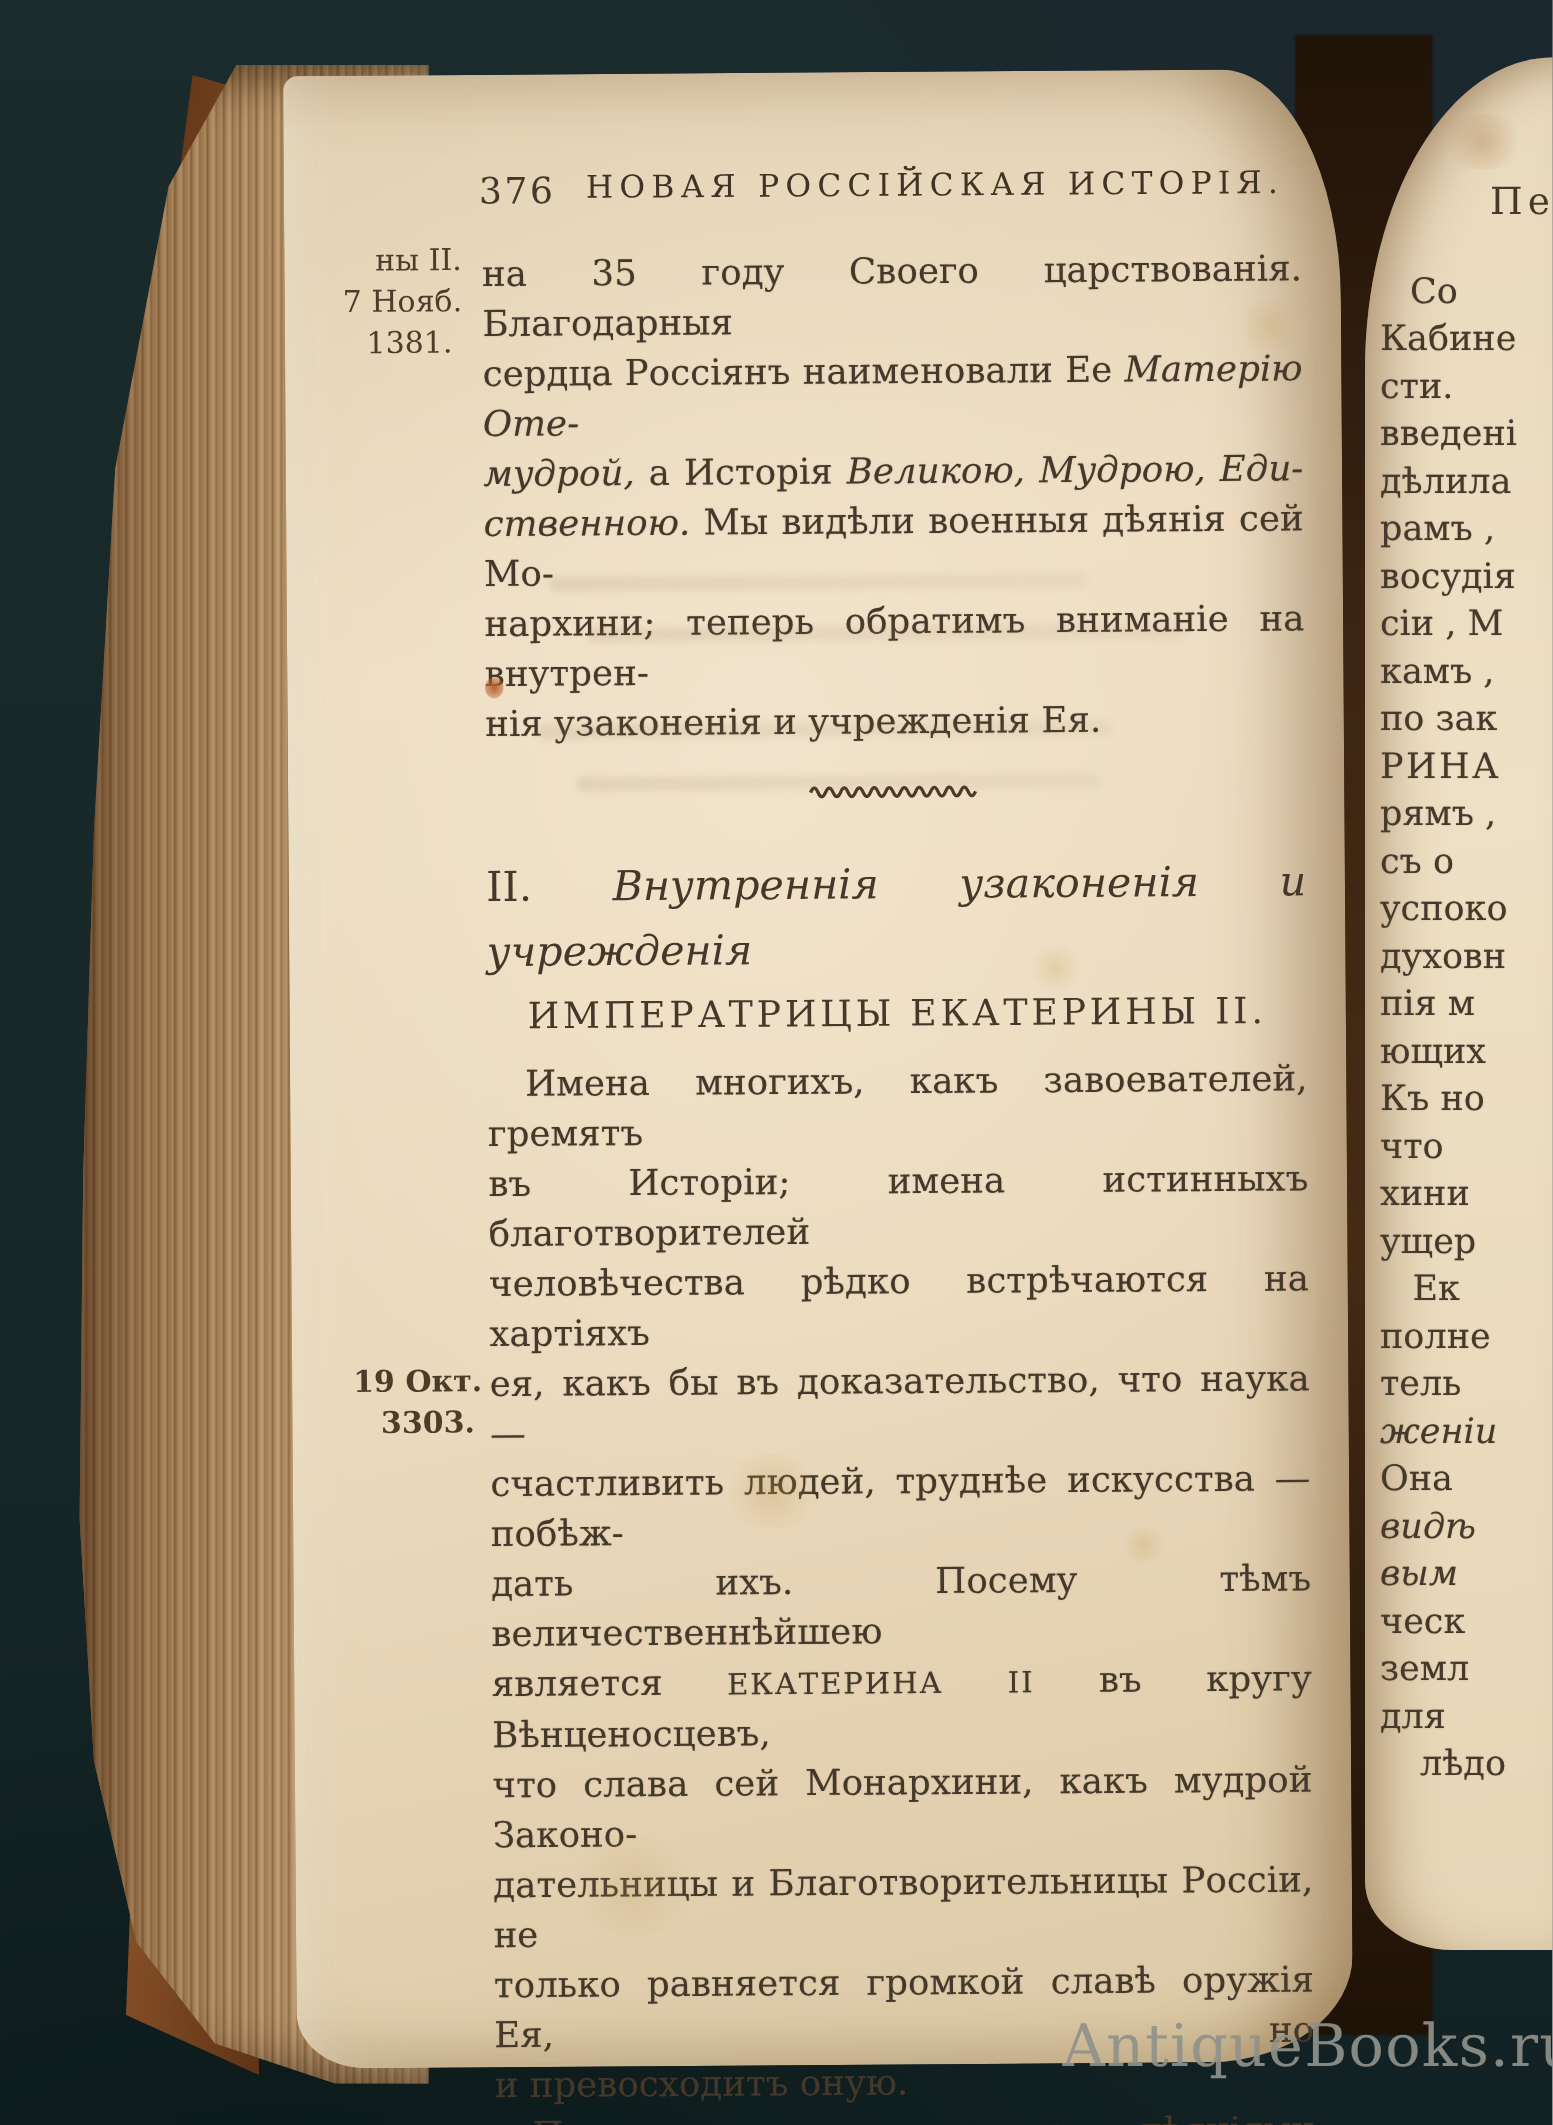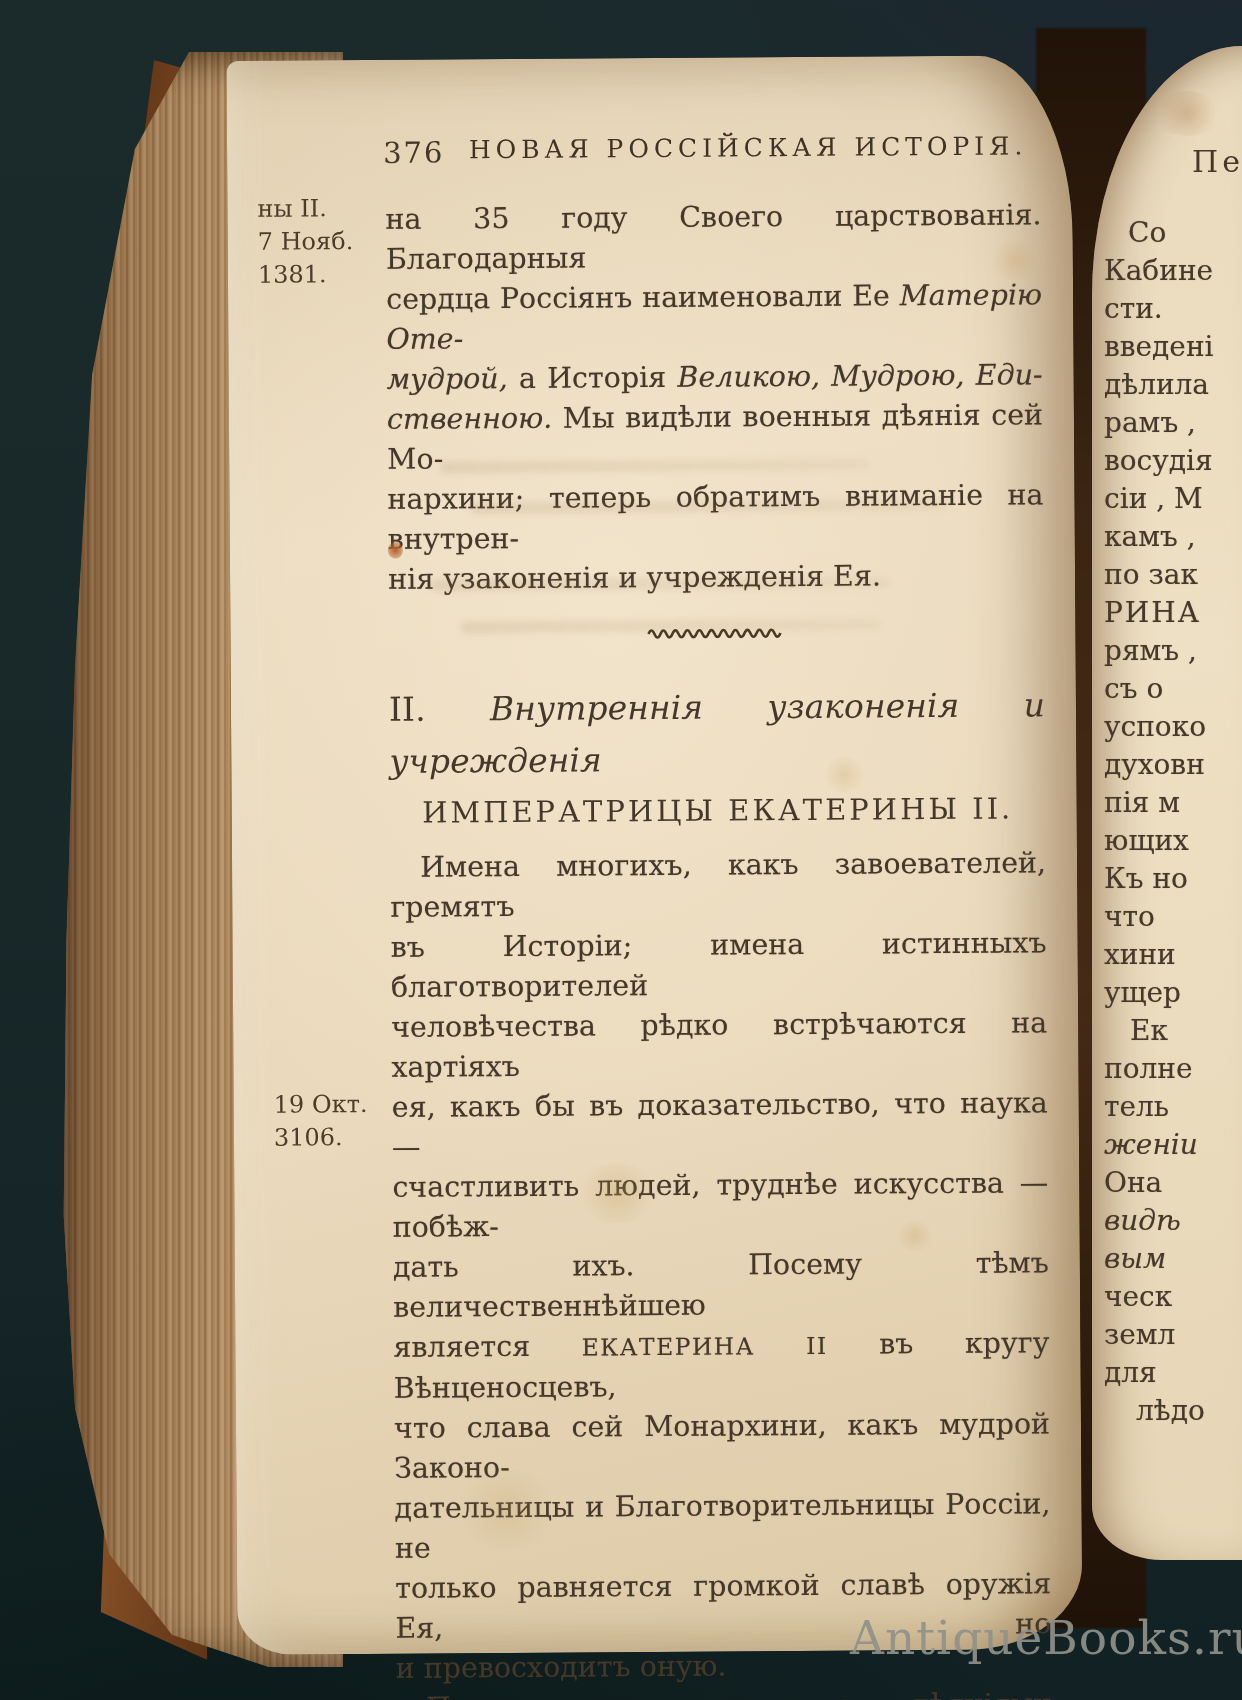--- a/index.html
+++ b/index.html
@@ -55,23 +55,23 @@
     color:#44382a;
   }
   .page-left *{position:relative;}
 
   .pagenum{position:absolute;left:156px;top:76px;font-size:29px;letter-spacing:2px;}
   .running-header{
     position:absolute;left:236px;top:76px;width:570px;text-align:center;
     font-size:25px;letter-spacing:5px;white-space:nowrap;color:#3f3325;
   }
 
-  .margin-note{position:absolute;font-size:24px;line-height:33px;color:#4c3c2a;}
+  .margin-note{position:absolute;font-size:24px;line-height:33px;text-align:right;color:#4c3c2a;}
   .mn-top{left:30px;top:132px;width:112px;}
-  .mn-mid{left:40px;top:1028px;width:112px;}
+  .mn-mid{left:40px;top:1028px;width:112px;font-weight:bold;}
 
   .textcol{position:absolute;left:158px;top:140px;width:656px;}
   .tline{font-size:28.5px;line-height:40px;white-space:nowrap;text-shadow:0 0 1px rgba(68,56,42,.4);}
   .just{white-space:normal;text-align:justify;text-align-last:justify;}
   .ind{text-indent:30px;}
   .it{font-style:italic;}
   .sc{font-size:.82em;letter-spacing:1.5px;}
   .sp26{height:26px;} .sp42{height:42px;} .sp10{height:10px;}
   .squiggle-row{height:16px;text-align:center;}
   .heading-italic{font-size:33px;line-height:52px;font-style:italic;text-align:justify;text-align-last:justify;white-space:normal;}
@@ -115,21 +115,21 @@
     <div class="pagenum">376</div>
     <div class="running-header">НОВАЯ РОССІЙСКАЯ ИСТОРІЯ.</div>
 
     <div class="margin-note mn-top">
       <div>ны II.</div>
       <div>7 Нояб.</div>
       <div style="padding-right:8px;">1381.</div>
     </div>
     <div class="margin-note mn-mid">
       <div>19 Окт.</div>
-      <div style="padding-right:6px;">3106.</div>
+      <div style="padding-right:6px;">3303.</div>
     </div>
 
     <div class="textcol">
       <div id="p1">
           <div class="tline just"><span>на 35 году Своего царствованія. Благодарныя</span></div>
           <div class="tline just"><span>сердца Россіянъ наименовали Ее </span><span class="it">Матерію Оте-</span></div>
           <div class="tline just"><span class="it">мудрой,</span><span> а Исторія </span><span class="it">Великою, Мудрою, Еди-</span></div>
           <div class="tline just"><span class="it">ственною.</span><span> Мы видѣли военныя дѣянія сей Мо-</span></div>
           <div class="tline just"><span>нархини; теперь обратимъ вниманіе на внутрен-</span></div>
           <div class="tline"><span>нія узаконенія и учрежденія Ея.</span></div>

